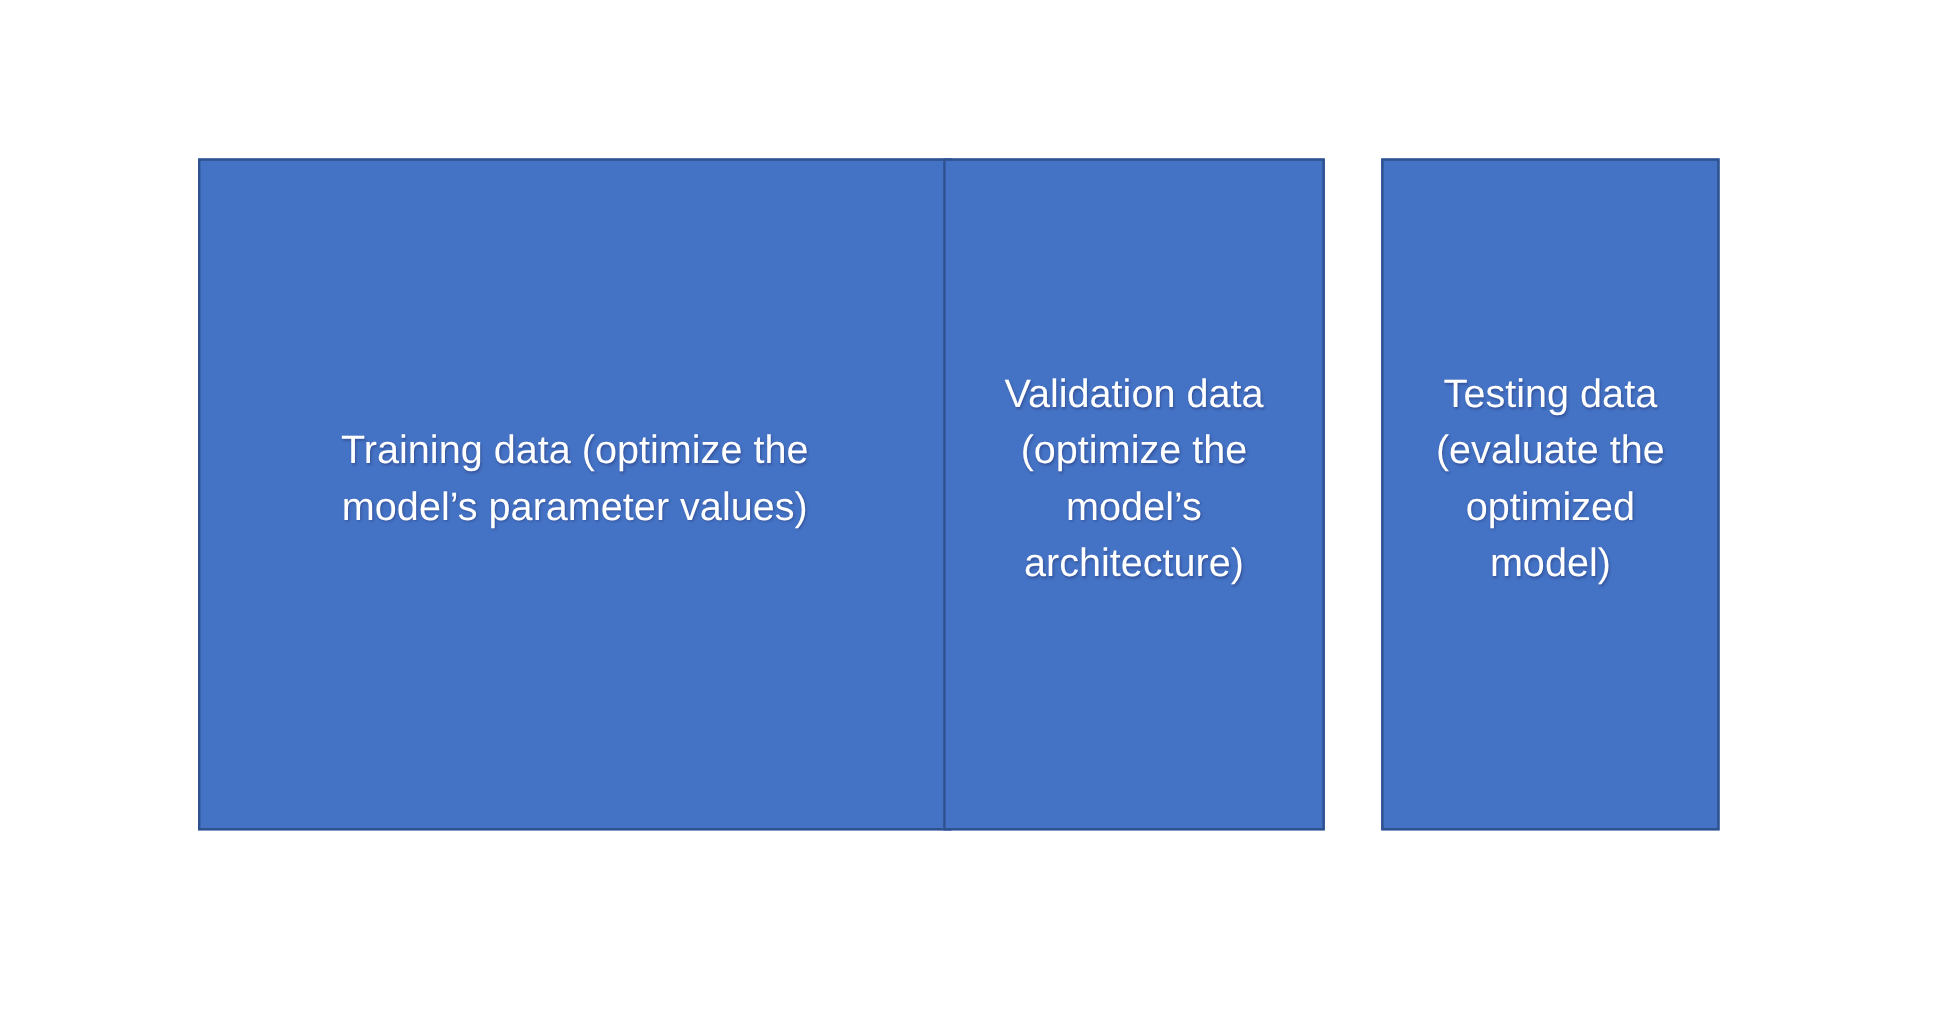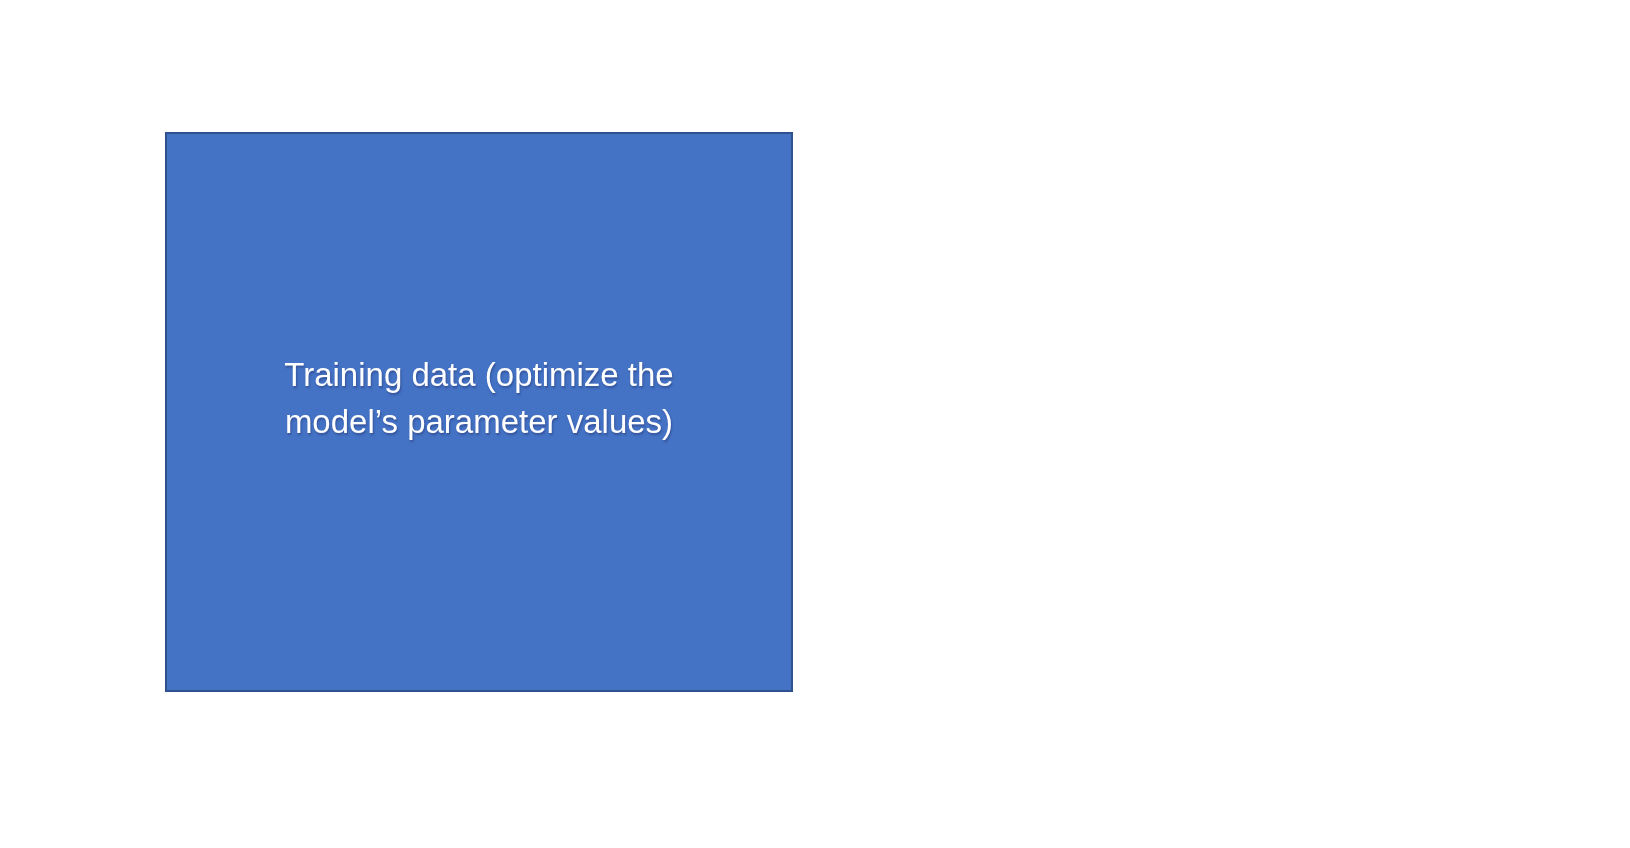--- a/index.html
+++ b/index.html
@@ -42,15 +42,27 @@
 </head>
 <body>
 
 <div class="canvas">
 
   <div class="dbox dbox-training">
     <span class="dbox-label">Training data (optimize the
 model’s parameter values)</span>
   </div>
 
+  <div class="dbox dbox-validation">
+    <span class="dbox-label">Validation data
+(optimize the
+model’s
+architecture)</span>
+  </div>
 
+  <div class="dbox dbox-testing">
+    <span class="dbox-label">Testing data
+(evaluate the
+optimized
+model)</span>
+  </div>
 
 </div>
 
 </body></html>

